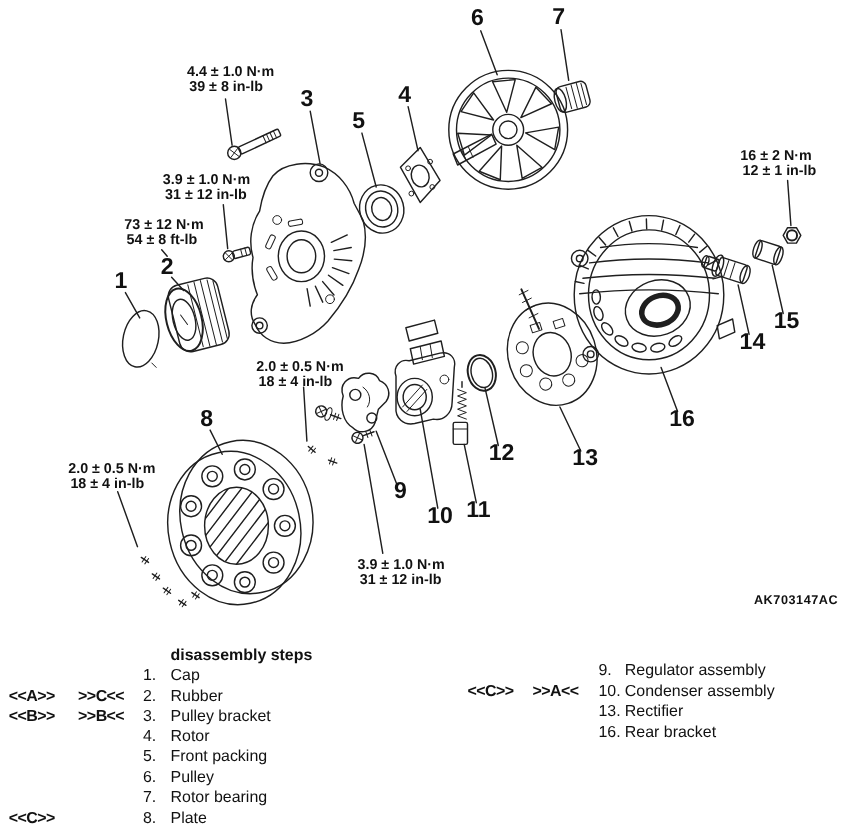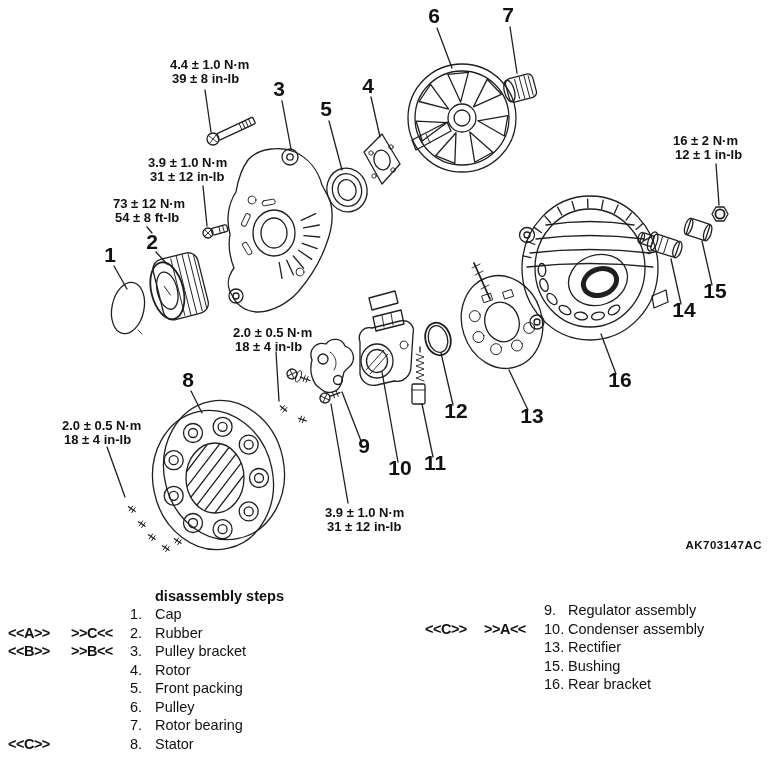--- a/index.html
+++ b/index.html
@@ -482,21 +482,21 @@
   <div class="lrow">
     <span class="marker"></span>
         <span class="marker"></span>
         <span>7.</span>
         <span>Rotor bearing</span>
   </div>
   <div class="lrow">
     <span class="marker">&lt;&lt;C&gt;&gt;</span>
         <span class="marker"></span>
         <span>8.</span>
-        <span>Stator</span>
+        <span>Plate</span>
   </div>
 </div>
 
 <div class="legend legend-right">
   <div class="lrow">
     <span class="marker"></span>
         <span class="marker"></span>
         <span>9.</span>
         <span>Regulator assembly</span>
   </div>
@@ -508,24 +508,18 @@
   </div>
   <div class="lrow">
     <span class="marker"></span>
         <span class="marker"></span>
         <span>13.</span>
         <span>Rectifier</span>
   </div>
   <div class="lrow">
     <span class="marker"></span>
         <span class="marker"></span>
-        <span>15.</span>
-        <span>Bushing</span>
-  </div>
-  <div class="lrow">
-    <span class="marker"></span>
-        <span class="marker"></span>
         <span>16.</span>
         <span>Rear bracket</span>
   </div>
 </div>
 
 </div>
 
 </body></html>

